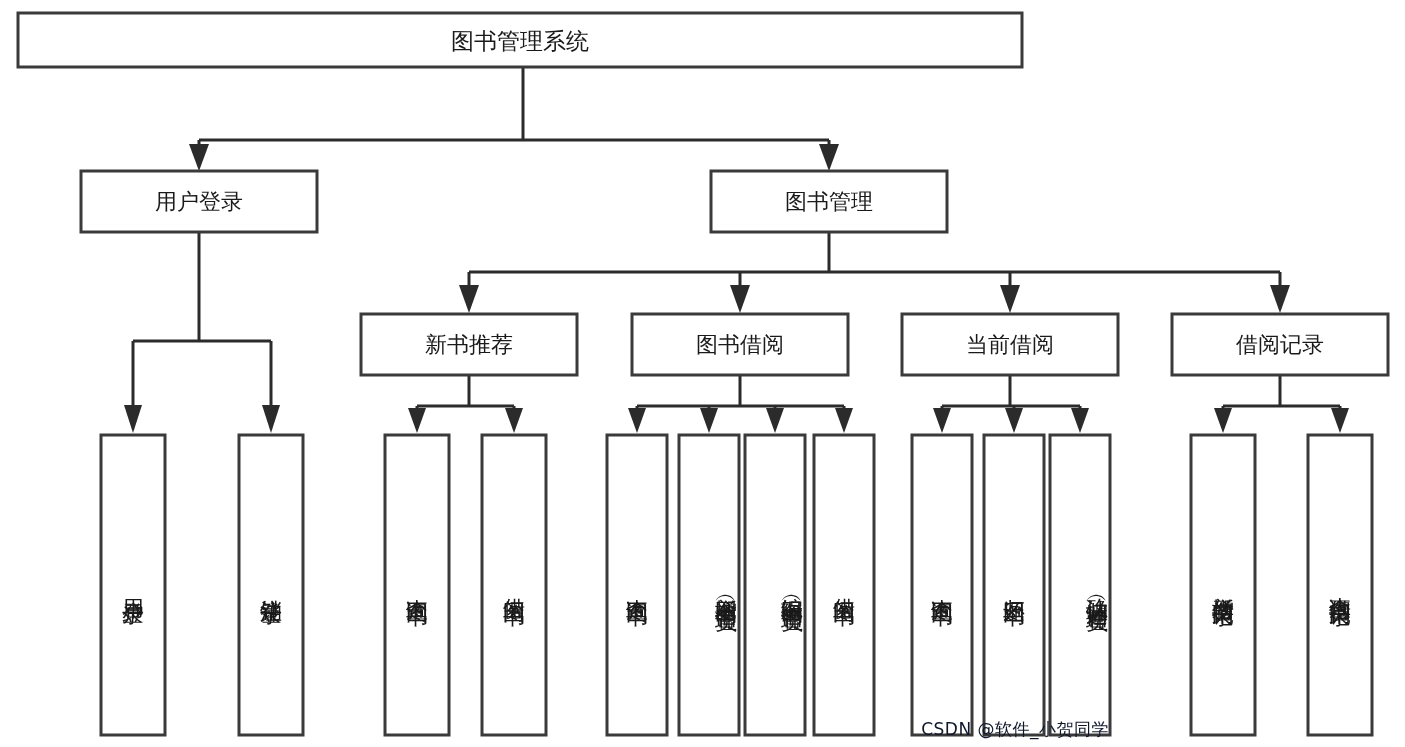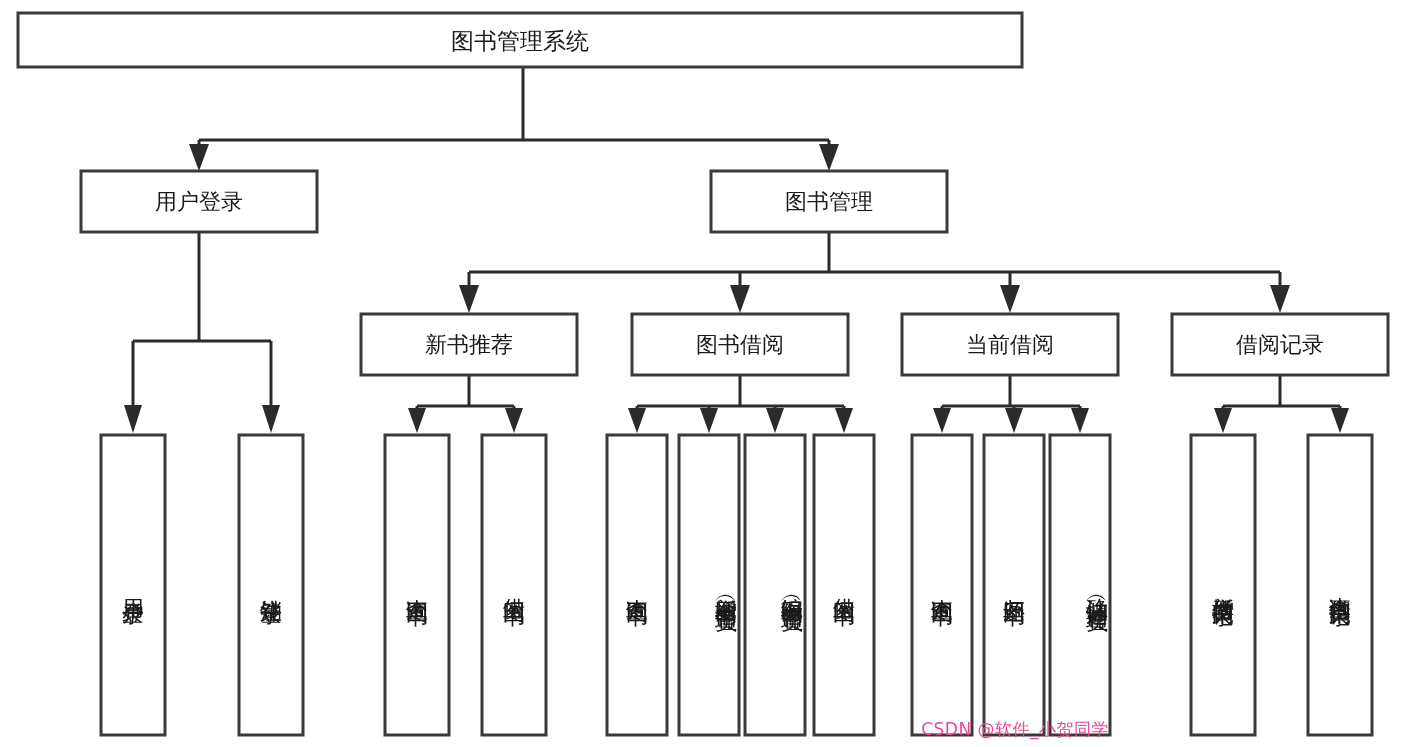--- a/index.html
+++ b/index.html
@@ -66,21 +66,21 @@
     justify-content: center;
     text-align: center;
     pointer-events: none;
   }
   #watermark {
     position: absolute;
     right: 8px;
     bottom: 6px;
     font-family: "DejaVu Sans", "Liberation Sans", sans-serif;
     font-size: 17px;
-    color: #ec4899;
+    color: #0f172a;
     white-space: nowrap;
     letter-spacing: 0.5px;
   }
 </style>
 </head>
 <body>
 
 <div id="diagram-root">
 
   <svg id="flow-svg" viewBox="0 0 1405 747" xmlns="http://www.w3.org/2000/svg">

